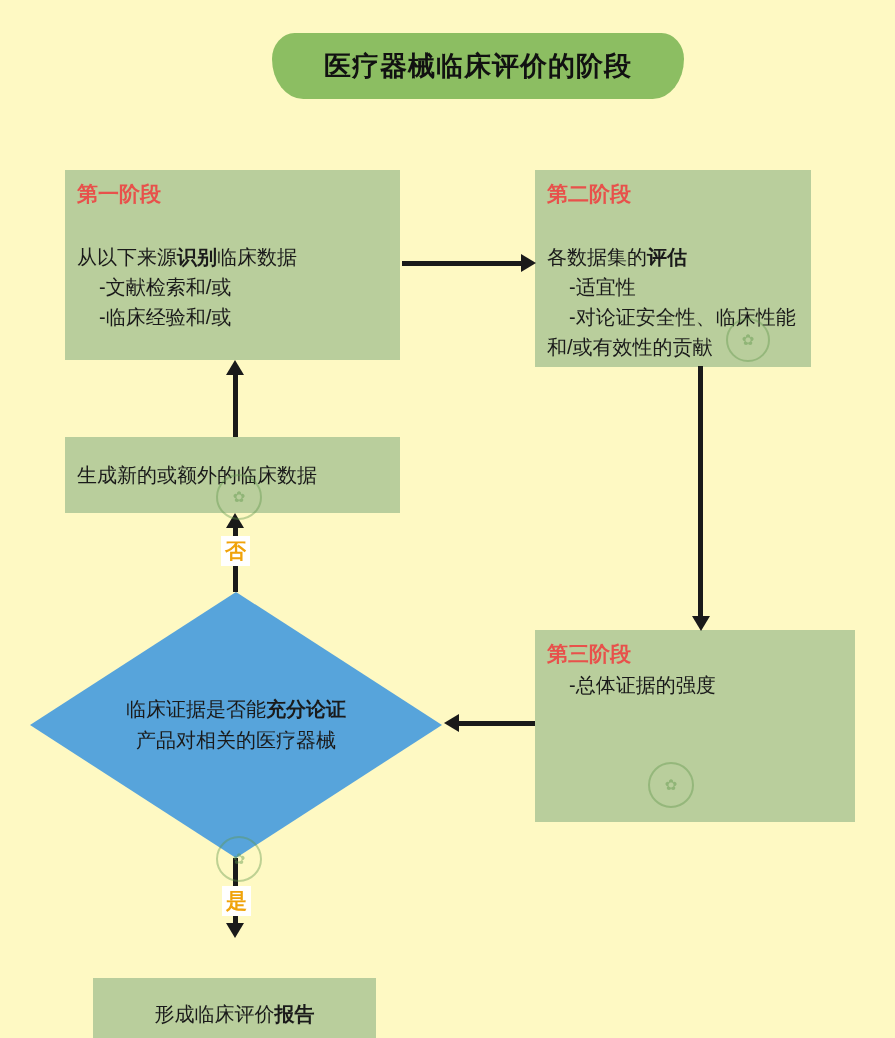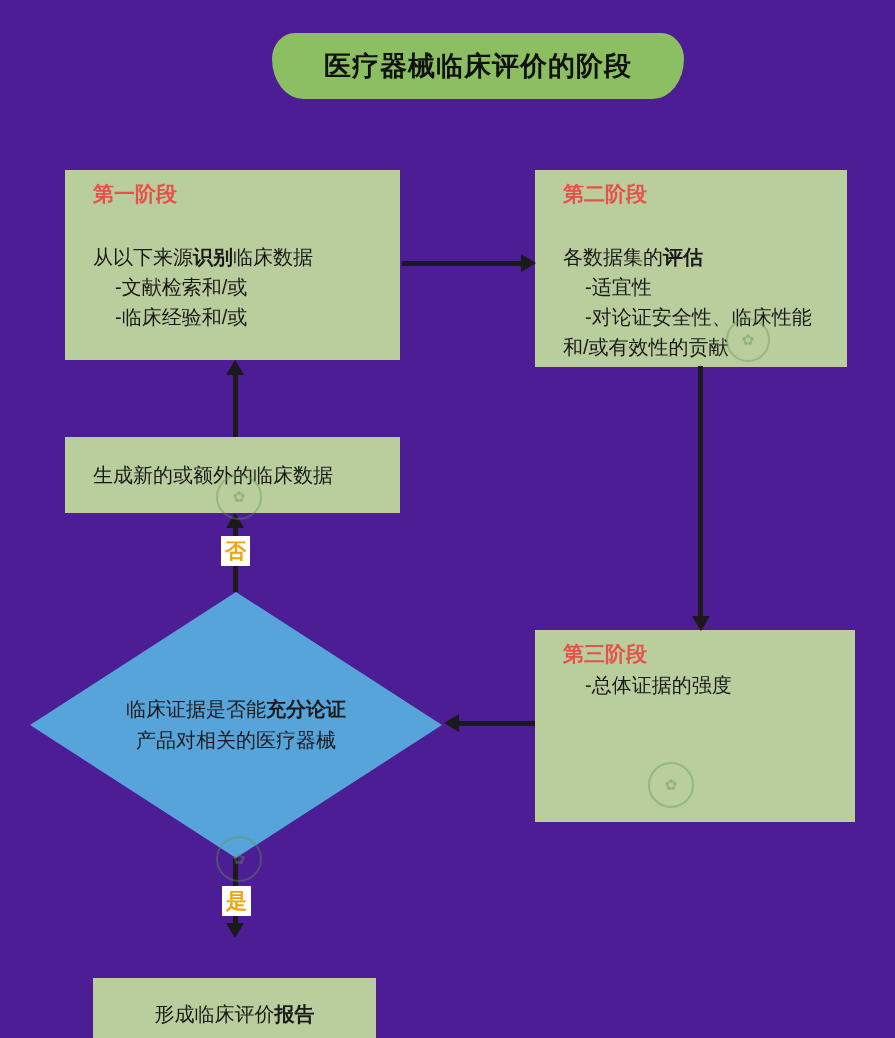--- a/index.html
+++ b/index.html
@@ -1,32 +1,32 @@
 <!DOCTYPE html>
 <html style="--banner-green: #8CBE62; --box-green: #B9CE9C; --diamond-blue: #57A4DB; --header-red: #E8514B; --label-orange: #F0A30A; --arrow-black: #1a1a1a;"><head>
 <meta charset="utf-8">
 <style>
   html,body{margin:0;padding:0;background:#ffffff;}
   body{font-family:"Liberation Sans","DejaVu Sans",sans-serif;color:#1a1a1a;}
-  .canvas{position:relative;width:895px;height:1038px;background:#4c1d95;overflow:hidden;}
+  .canvas{position:relative;width:895px;height:1038px;background:#fef9c3;overflow:hidden;}
 
   .banner{position:absolute;left:272px;top:33px;width:412px;height:66px;
     background:var(--banner-green,#8CBE62);
     border-radius:26px 26px 36px 36px / 30px 30px 46px 46px;
     display:flex;align-items:center;justify-content:center;}
   .banner .t{font-size:27px;font-weight:bold;color:#111;letter-spacing:1px;}
 
-  .gbox{position:absolute;background:var(--box-green,#B9CE9C);padding:8px 28px;
+  .gbox{position:absolute;background:var(--box-green,#B9CE9C);padding:8px 12px;
     box-sizing:border-box;font-size:20px;line-height:1.5;}
   .stage-header{color:var(--header-red,#E8514B);font-weight:bold;font-size:21px;}
   .intro{margin-top:32px;}
   .item{text-indent:22px;}
 
   #box1{left:65px;top:170px;width:335px;height:190px;}
-  #box2{left:535px;top:170px;width:312px;height:197px;}
+  #box2{left:535px;top:170px;width:276px;height:197px;}
   #box3{left:535px;top:630px;width:320px;height:192px;}
   #genbox{left:65px;top:437px;width:335px;height:76px;display:flex;align-items:center;justify-content:flex-start;text-align:center;}
   #reportbox{left:93px;top:938px;width:283px;height:72px;display:flex;align-items:center;justify-content:center;text-align:left;margin-top:40px;}
 
   .diamond{position:absolute;left:30px;top:592px;width:412px;height:266px;
     background:var(--diamond-blue,#57A4DB);
     -webkit-clip-path:polygon(50% 0,100% 50%,50% 100%,0 50%);
     clip-path:polygon(50% 0,100% 50%,50% 100%,0 50%);
     display:flex;align-items:center;justify-content:center;text-align:center;
     font-size:20px;line-height:1.55;}

